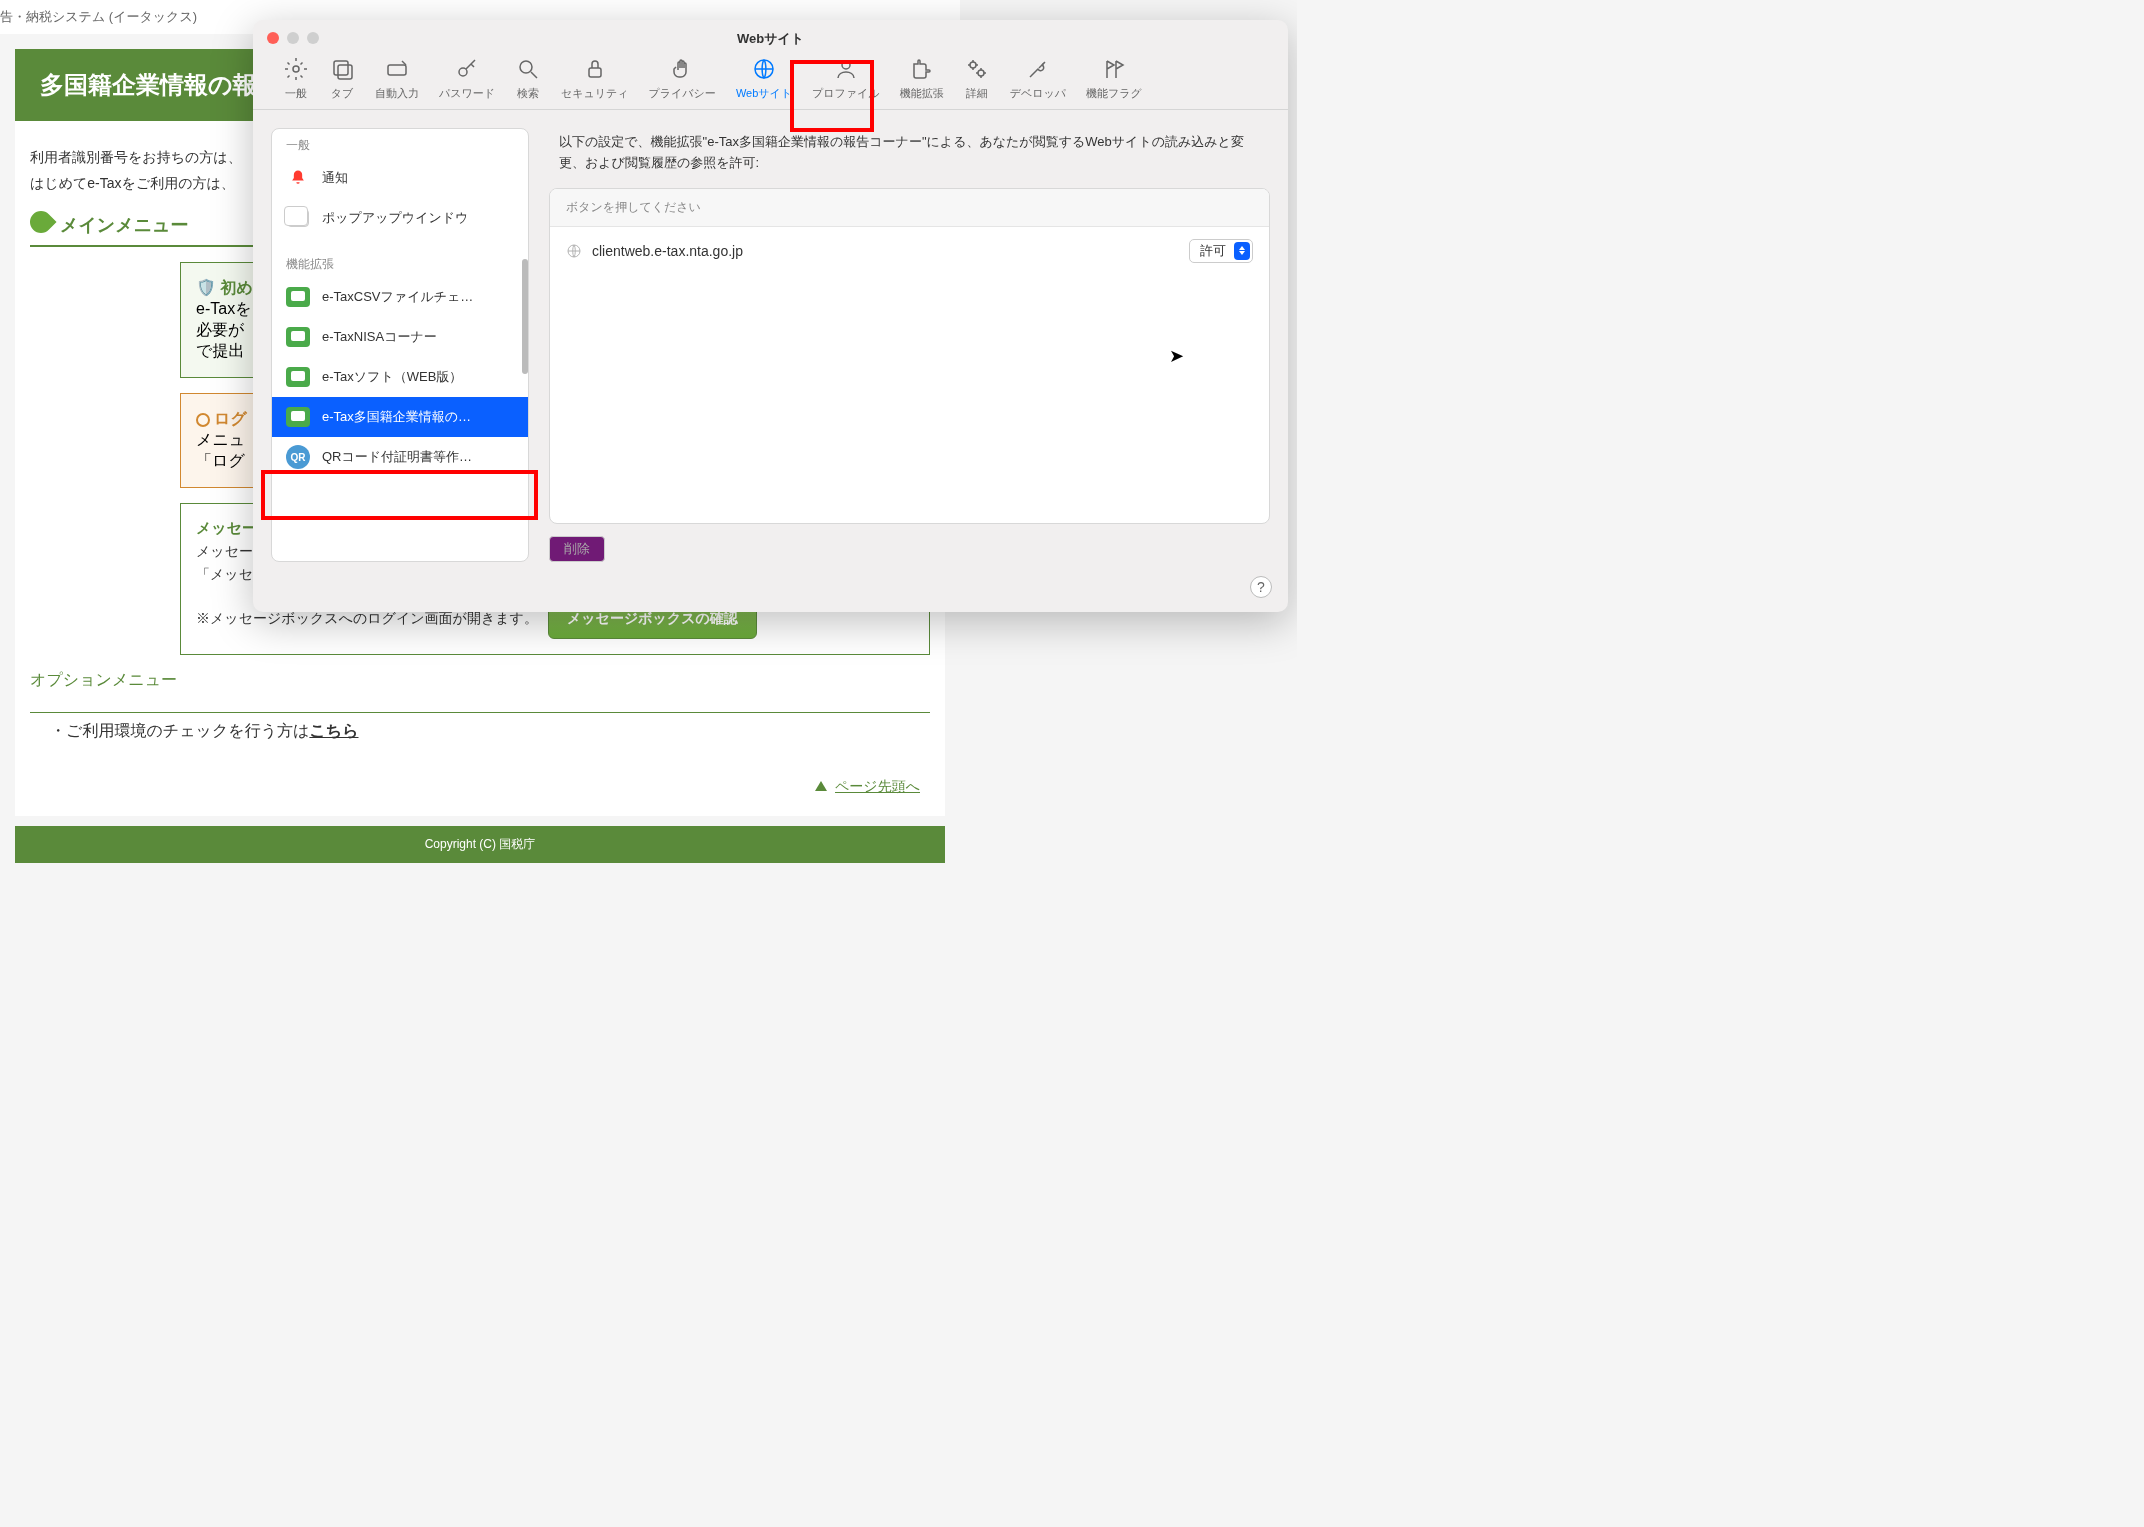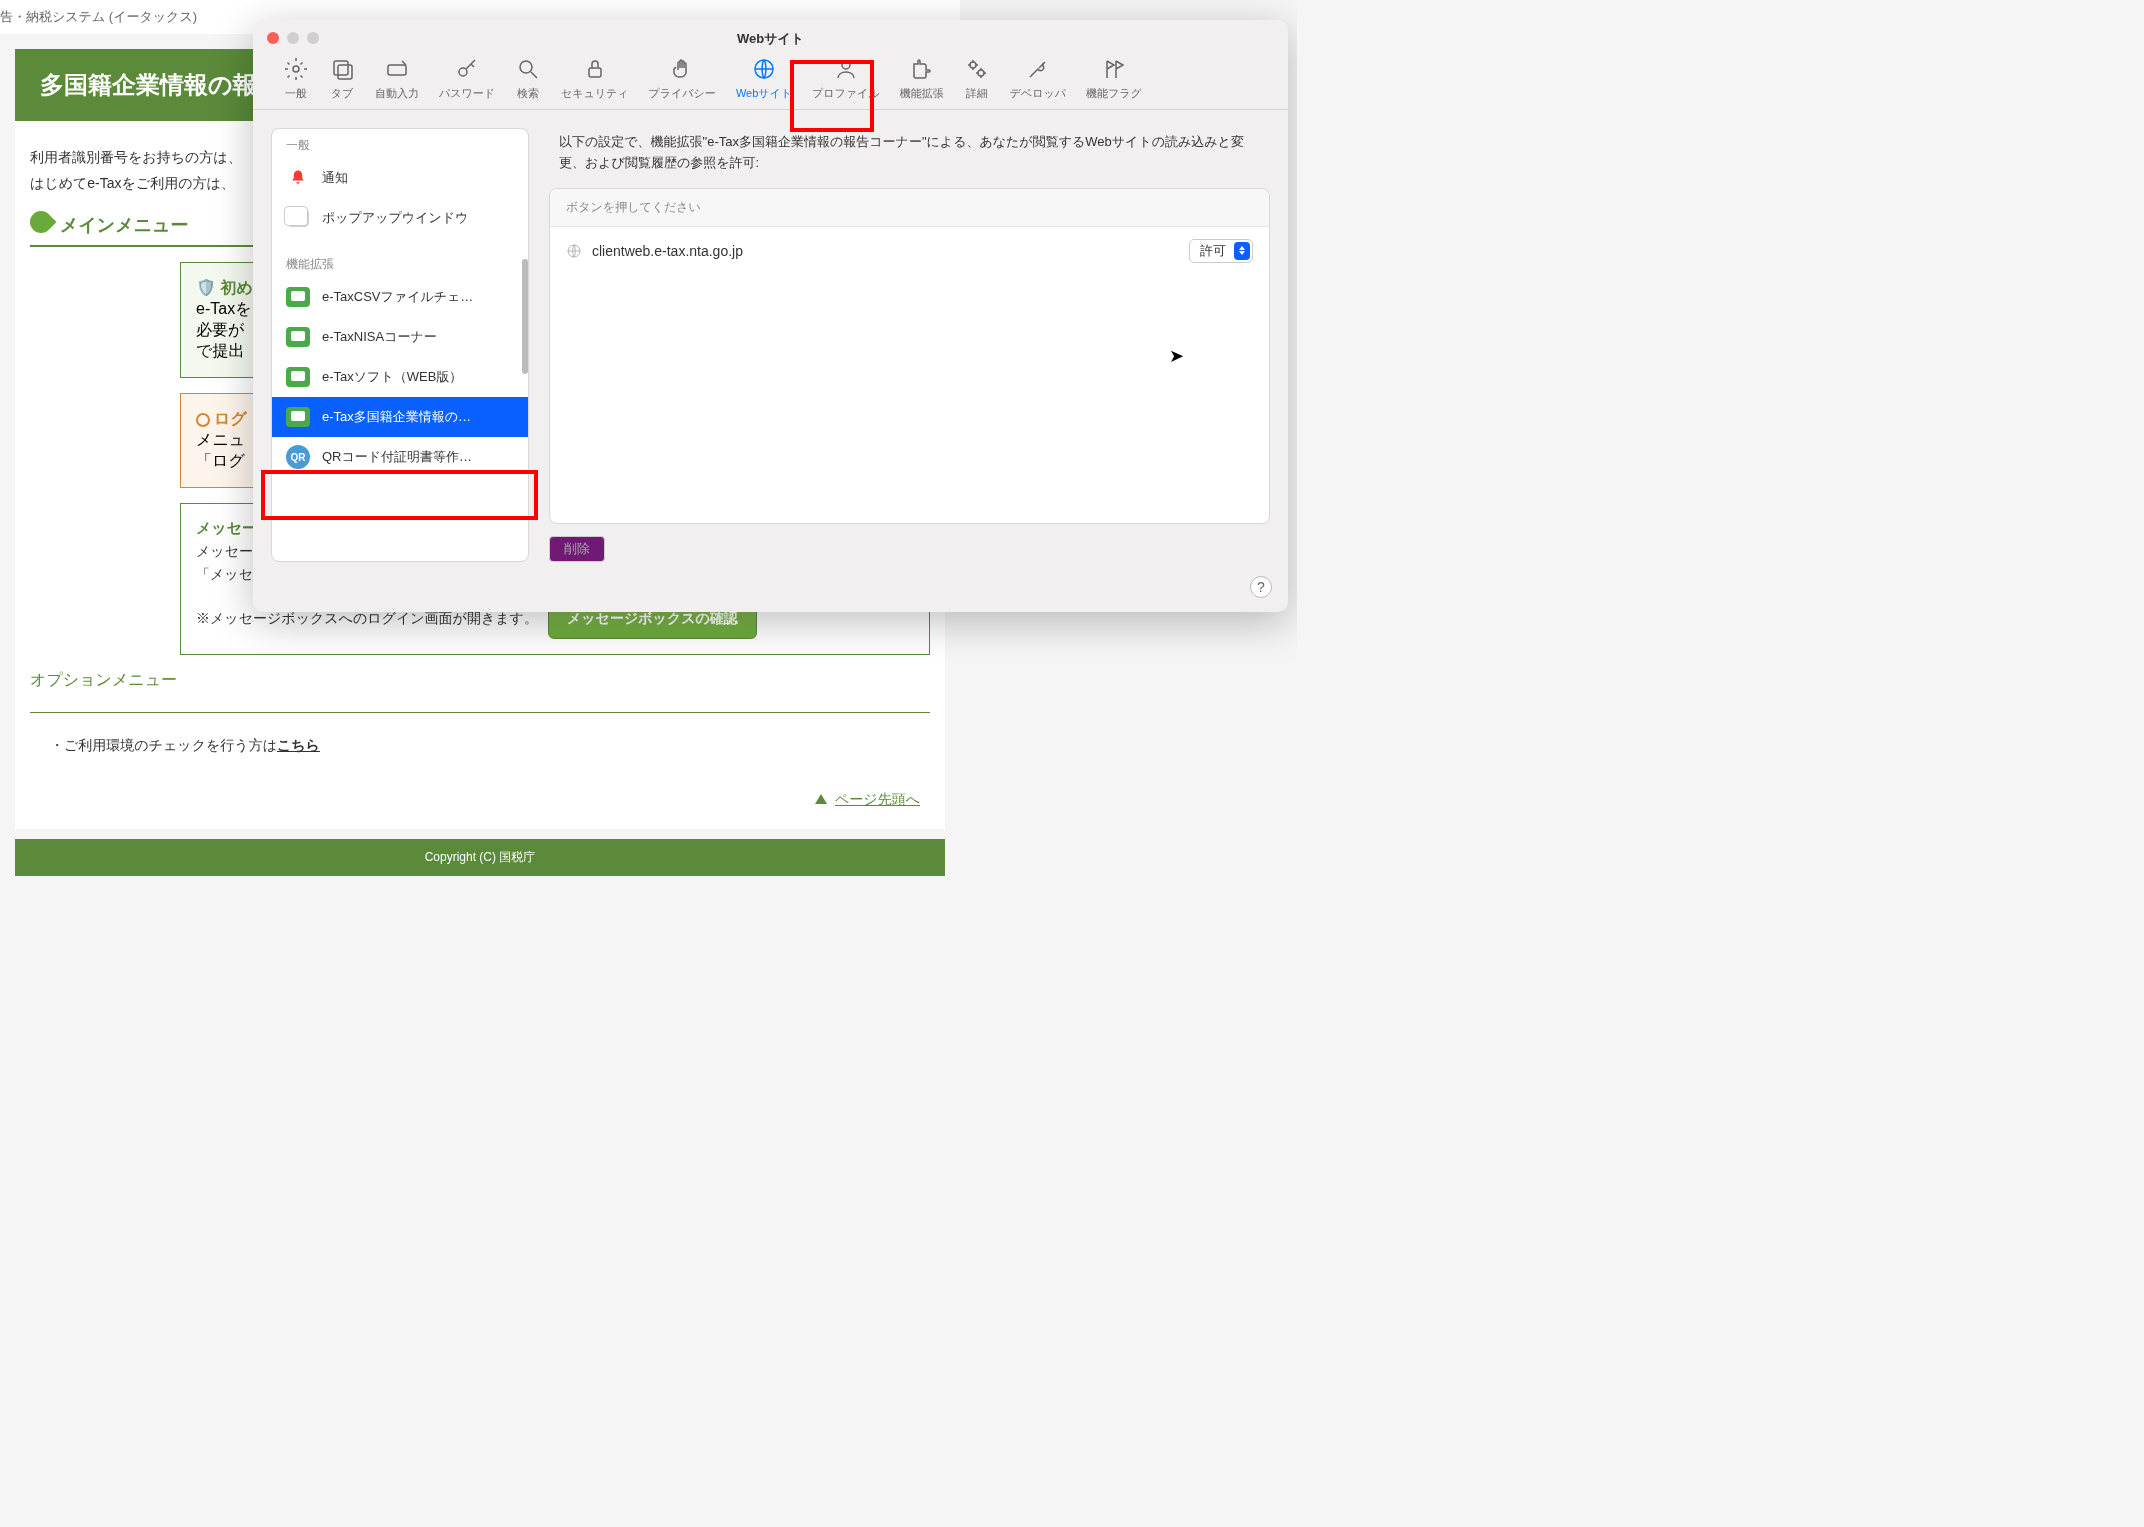--- a/index.html
+++ b/index.html
@@ -16,21 +16,21 @@
     .box1 { border: 1px solid #5a8a3a; margin: 15px 0 15px 150px; padding: 15px; background: #f4f9f0; position: relative; }
     .box1-title { color: #5a8a3a; font-weight: bold; }
     .box2 { border: 1px solid #d18830; margin: 15px 0 15px 150px; padding: 15px; background: #fdf5ec; position: relative; }
     .box2-title { color: #d18830; font-weight: bold; }
     .key-icon { display: inline-block; width: 14px; height: 14px; border: 2px solid #d18830; border-radius: 50%; position: relative; margin-right: 4px; vertical-align: middle; }
     .box3 { border: 1px solid #5a8a3a; margin: 15px 0 15px 150px; padding: 15px; background: #fff; }
     .box3-title { color: #5a8a3a; font-weight: bold; font-size: 15px; }
     .box3-text { color: #333; font-size: 14px; margin: 5px 0; }
     .confirm-btn { display: inline-block; background: linear-gradient(#8abb5a, #6aaa3a); color: #fff; padding: 10px 18px; border-radius: 6px; font-weight: bold; font-size: 14px; border: 1px solid #5a8a3a; margin-left: 10px; }
     .opt-title { color: #5a8a3a; font-size: 16px; border-bottom: 1px solid #5a8a3a; padding-bottom: 21px; margin-top: 13px; }
-    .opt-item { color: #333; font-size: 14px; margin: 24px 0 0 20px; }
+    .opt-item { color: #333; font-size: 16px; margin: 8px 0 0 20px; }
     .opt-link { color: #333; text-decoration: underline; font-weight: bold; }
     .page-top { text-align: right; margin-top: 35px; padding-right: 10px; }
     .page-top-link { color: #5a8a3a; text-decoration: underline; font-size: 14px; }
     .page-top-icon { display: inline-block; width: 0; height: 0; border-left: 6px solid transparent; border-right: 6px solid transparent; border-bottom: 10px solid #5a8a3a; margin-right: 4px; }
     .footer { background: #5a8a3a; color: #fff; text-align: center; padding: 10px; font-size: 12px; margin: 10px 15px 0 15px; }
     
     
     .prefs-window { position: absolute; top: 20px; left: 253px; width: 1035px; height: 592px; background: #f1efef; border-radius: 10px; box-shadow: 0 10px 40px rgba(0,0,0,0.25); }
     .titlebar { position: relative; height: 24px; padding-top: 10px; }
     .traffic-lights { position: absolute; top: 12px; left: 14px; display: flex; gap: 8px; }

